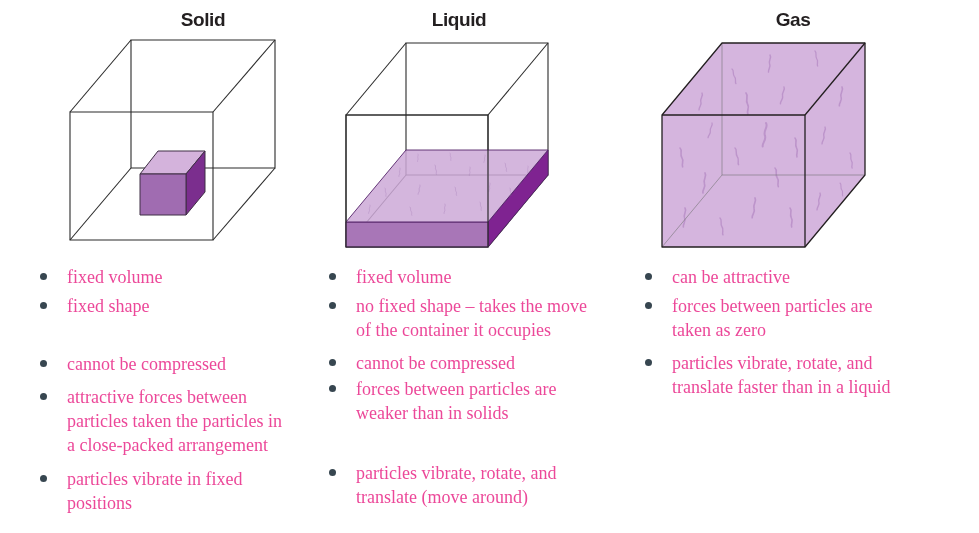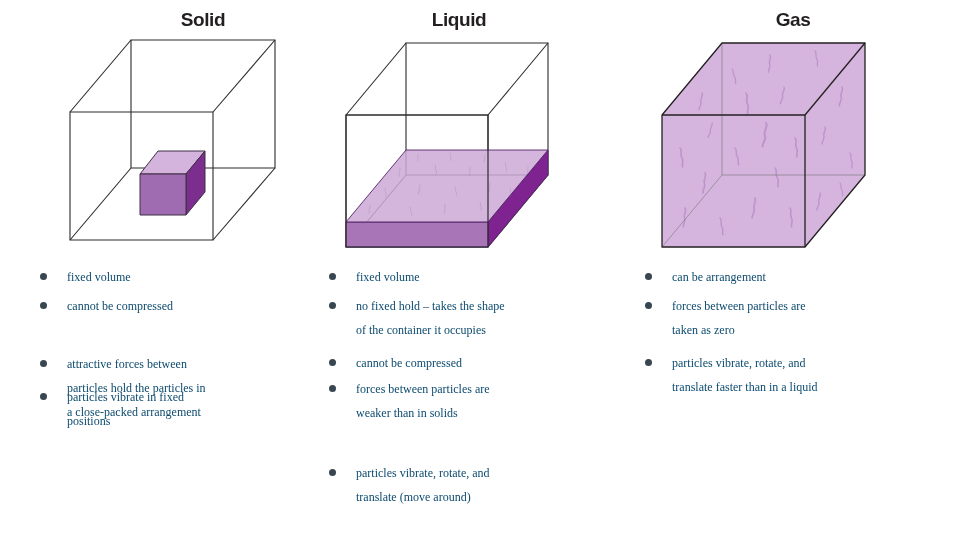--- a/index.html
+++ b/index.html
@@ -45,23 +45,23 @@
   }
   #col1 { left: 38px;  width: 292px; }
   #col2 { left: 327px; width: 302px; }
   #col3 { left: 643px; width: 330px; }
 
   ul.bullets li {
     position: absolute;
     left: 0;
     right: 4px;
     padding-left: 29px;
-    font-size: 12px;
+    font-size: 18px;
     line-height: 24px;
-    color: #0c4a6e;
+    color: #ec4899;
     white-space: pre-line;
   }
   ul.bullets li::before {
     content: "";
     position: absolute;
     left: 2px;
     top: 8px;
     width: 7px;
     height: 7px;
     border-radius: 50%;
@@ -199,40 +199,41 @@
       <g stroke="#231f20" stroke-width="1.3" fill="none" stroke-linejoin="round">
         <polygon points="12,80 72,8 215,8 215,140 155,212 12,212"></polygon>
         <path d="M12 80 H155 V212"></path>
         <path d="M155 80 L215 8"></path>
       </g>
     </svg>
   </div>
 
   <ul class="bullets" id="col1">
     <li>fixed volume</li>
+    <li>fixed shape</li>
     <li>cannot be compressed</li>
     <li>attractive forces between
-particles hold the particles in
+particles taken the particles in
 a close-packed arrangement</li>
     <li>particles vibrate in fixed
 positions</li>
   </ul>
 
   <ul class="bullets" id="col2">
     <li>fixed volume</li>
-    <li>no fixed hold – takes the shape
+    <li>no fixed shape – takes the move
 of the container it occupies</li>
     <li>cannot be compressed</li>
     <li>forces between particles are
 weaker than in solids</li>
     <li>particles vibrate, rotate, and
 translate (move around)</li>
   </ul>
 
   <ul class="bullets" id="col3">
-    <li>can be arrangement</li>
+    <li>can be attractive</li>
     <li>forces between particles are
 taken as zero</li>
     <li>particles vibrate, rotate, and
 translate faster than in a liquid</li>
   </ul>
 
 </div>
 
 </body></html>

